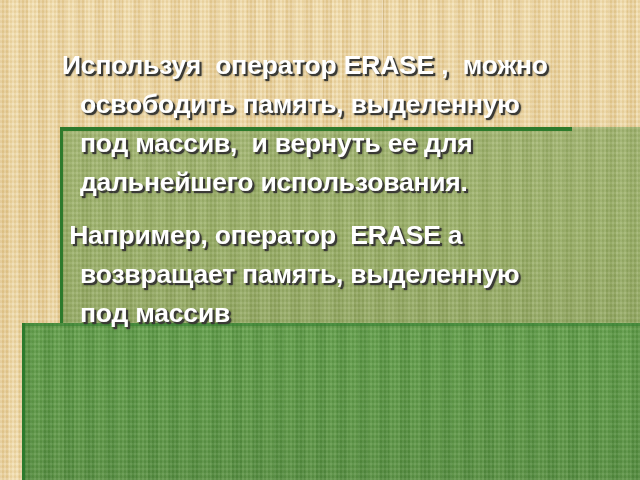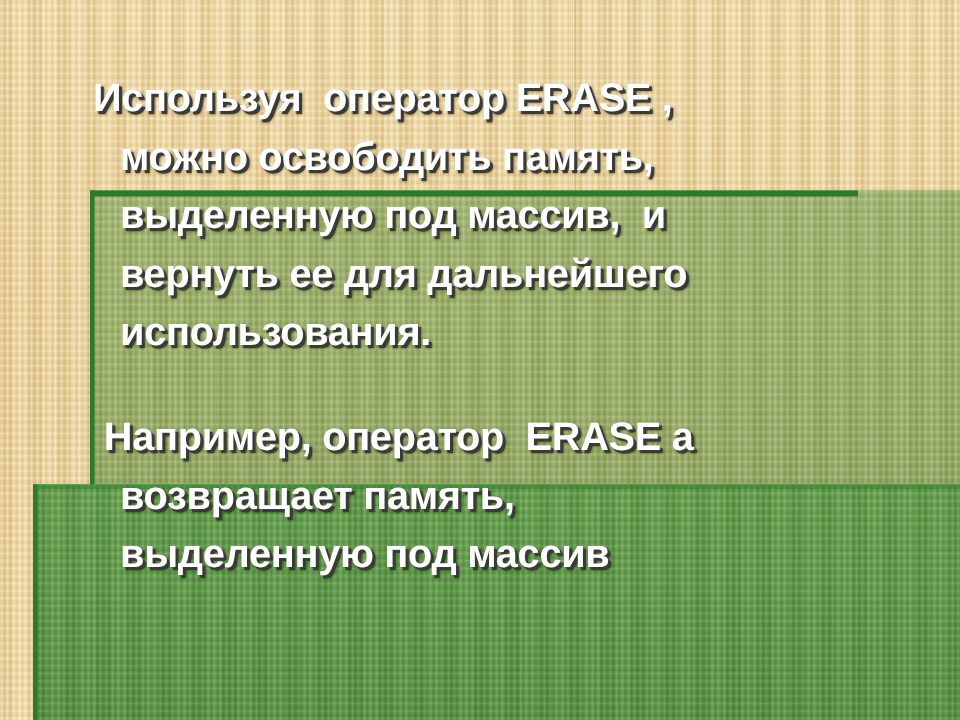--- a/index.html
+++ b/index.html
@@ -143,37 +143,37 @@
     height: 3px;
     background: #2d7a2c;
     opacity: 0.55;
   }
 
   
   #content {
     position: absolute;
     left: 52px;
     top: 46px;
-    width: 461px;
+    width: 496px;
   }
   .para {
     color: #ffffff;
     font-weight: bold;
     font-size: 26.5px;
     line-height: 39px;
     letter-spacing: -0.2px;
     text-shadow:
        2px 2px 0 #3a3a36,
        2px 2px 2px rgba(30,30,25,0.85);
     padding-left: 28px;
     text-indent: -18px;
     white-space: pre-wrap;
   }
   #para-2 {
-    margin-top: 31px;
+    margin-top: 14px;
   }
 </style>
 </head>
 <body>
 
 <div id="slide">
 
   <div id="bg-beige"></div>
   <div class="seam" style="left:382px;"></div>
   <div class="seam dark" style="left:383px;"></div>

